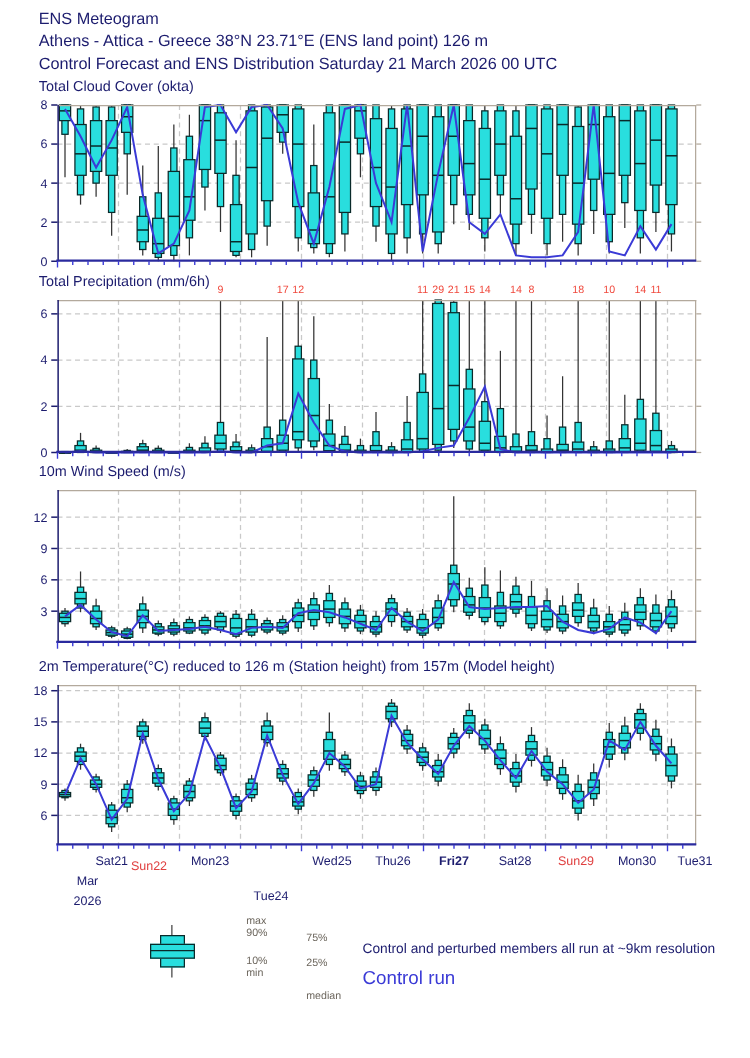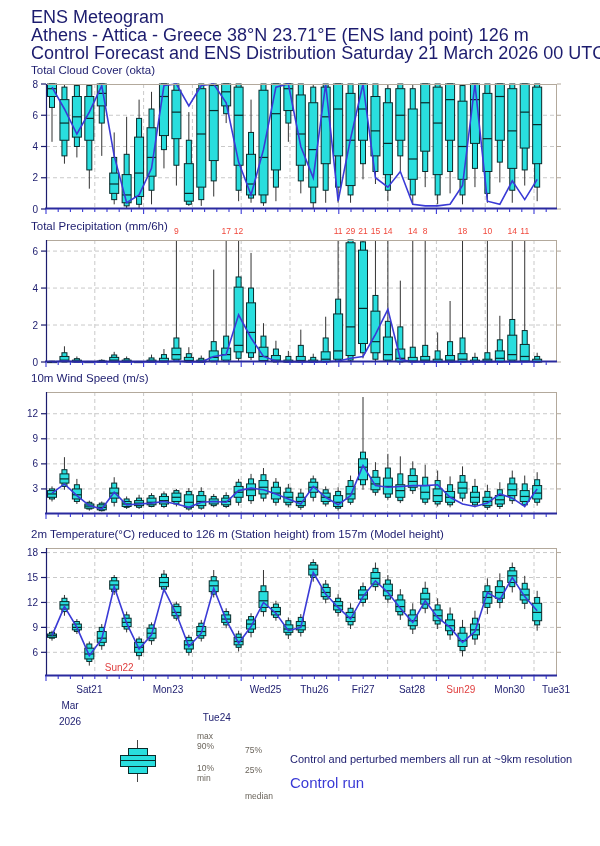--- a/index.html
+++ b/index.html
@@ -1,18 +1,18 @@
 <!DOCTYPE html>
 <html><head>
 <meta charset="utf-8">
 <style>
   html,body{margin:0;padding:0;}
   body{width:600px;height:846px;position:relative;background:#ffffff;
        font-family:"Liberation Sans", sans-serif;overflow:hidden;}
-  .hdr{position:absolute;left:31px;color:#1c1c6e;font-size:18px;white-space:nowrap;}
+  .hdr{position:absolute;left:31px;color:#1c1c6e;font-size:13px;white-space:nowrap;}
   .ptitle{position:absolute;left:31px;color:#1c1c6e;font-size:11.5px;white-space:nowrap;}
   .panel-svg{position:absolute;left:0;overflow:visible;}
   .rednum{position:absolute;color:#f0483c;font-size:8.5px;transform:translateX(-50%);white-space:nowrap;}
   .daylab{position:absolute;font-size:10px;transform:translateX(-50%);white-space:nowrap;}
   .monlab{position:absolute;font-size:10px;color:#1c1c6e;transform:translateX(-50%);text-align:center;}
   .leg-glyph{position:absolute;left:118px;top:740px;width:40px;height:42px;}
   .leg-whisker{position:absolute;left:19px;top:0;width:1px;height:42px;background:#444;}
   .leg-box{position:absolute;background:#29dede;border:1px solid #0a2a2a;box-sizing:border-box;}
   .leg-narrow{left:10px;top:8px;width:20px;height:26px;}
   .leg-wide{left:2px;top:15px;width:36px;height:12px;}
@@ -993,26 +993,26 @@
     <div class="rednum" style="left: 412.76px; top: 226px;">14</div>
     <div class="rednum" style="left: 425.2px; top: 226px;">8</div>
     <div class="rednum" style="left: 462.52px; top: 226px;">18</div>
     <div class="rednum" style="left: 487.4px; top: 226px;">10</div>
     <div class="rednum" style="left: 512.28px; top: 226px;">14</div>
     <div class="rednum" style="left: 524.72px; top: 226px;">11</div>
   </div>
 
 <div id="xlabels">
     <div class="daylab" style="left: 70.4px; top: 684px; color: rgb(28, 28, 110); margin-left: 19px;">Sat21</div>
-    <div class="daylab" style="left: 119.2px; top: 662px; color: rgb(224, 64, 64); text-align: right;">Sun22</div>
+    <div class="daylab" style="left: 119.2px; top: 688px; color: rgb(224, 64, 64); text-align: right;">Sun22</div>
     <div class="daylab" style="left: 168px; top: 684px; color: rgb(28, 28, 110);">Mon23</div>
     <div class="daylab" style="left: 216.8px; top: 684px; color: rgb(28, 28, 110); margin-top: 28px;">Tue24</div>
     <div class="daylab" style="left: 265.6px; top: 684px; color: rgb(28, 28, 110);">Wed25</div>
     <div class="daylab" style="left: 314.4px; top: 684px; color: rgb(28, 28, 110);">Thu26</div>
-    <div class="daylab" style="left: 363.2px; top: 684px; color: rgb(28, 28, 110);">Fri27</div>
+    <div class="daylab" style="left: 363.2px; top: 684px; color: rgb(28, 28, 110); font-weight: bold;">Fri27</div>
     <div class="daylab" style="left: 412px; top: 684px; color: rgb(28, 28, 110);">Sat28</div>
     <div class="daylab" style="left: 460.8px; top: 684px; color: rgb(224, 64, 64);">Sun29</div>
     <div class="daylab" style="left: 509.6px; top: 684px; color: rgb(28, 28, 110);">Mon30</div>
     <div class="daylab" style="left: 556px; top: 684px; color: rgb(28, 28, 110);">Tue31</div>
   </div>
 <div class="monlab" style="left:70px;top:700px">Mar</div>
 <div class="monlab" style="left:70px;top:716px">2026</div>
 
 <div class="leg-glyph">
   <div class="leg-whisker"></div>

